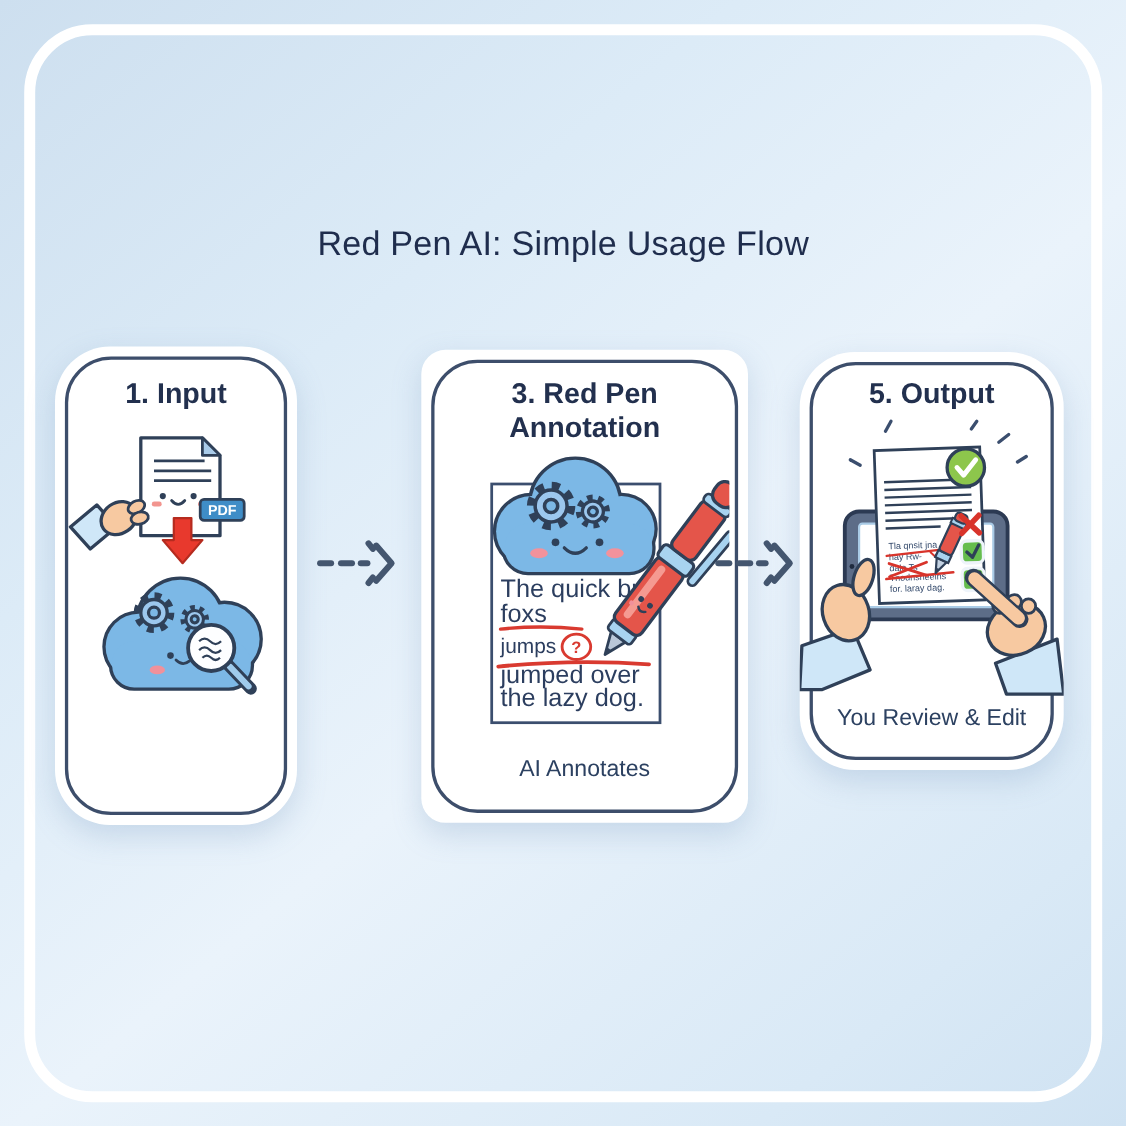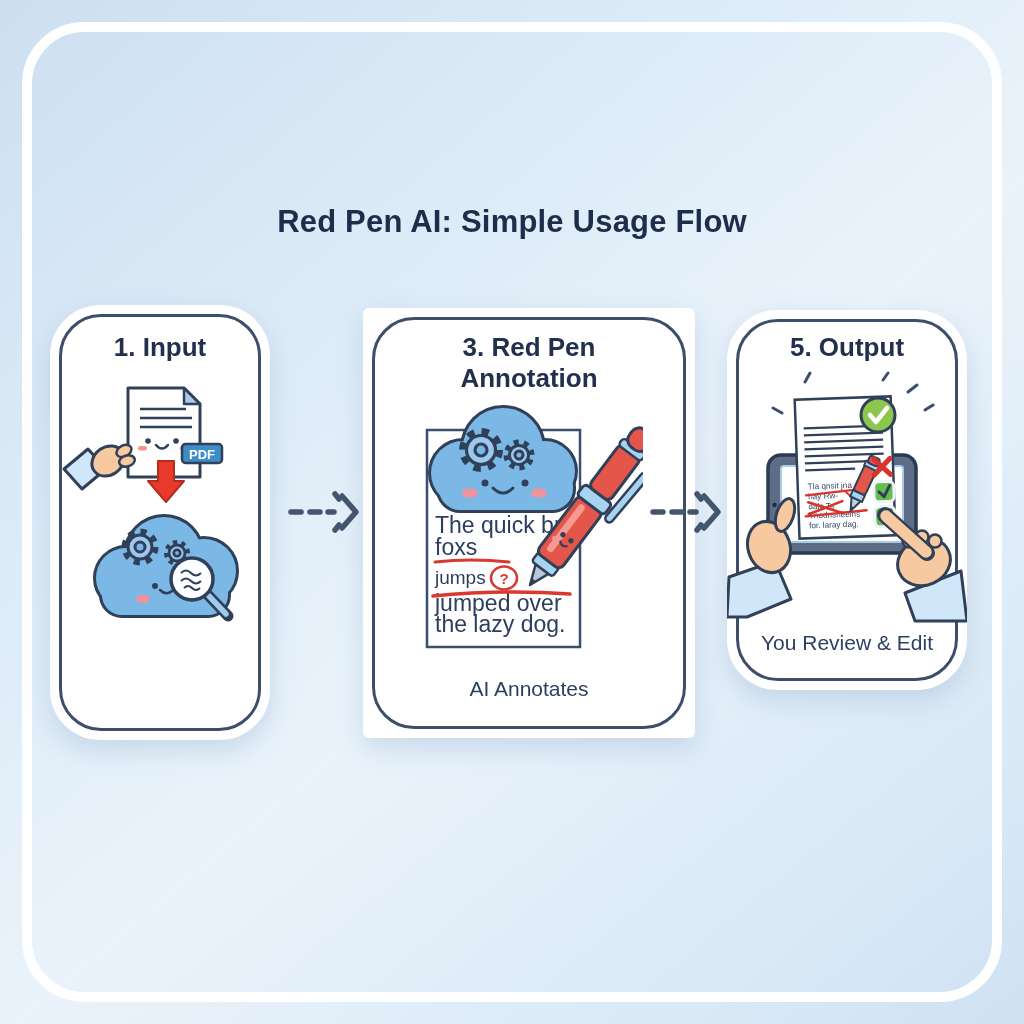--- a/index.html
+++ b/index.html
@@ -8,43 +8,44 @@
     width:1024px;height:1024px;position:relative;overflow:hidden;
     font-family:"Liberation Sans",sans-serif;
     background:linear-gradient(140deg,#cddfef 0%,#dcebf7 30%,#eaf3fb 55%,#d9e9f6 85%,#cfe2f2 100%);
   }
   .frame{
     position:absolute;left:22px;top:22px;right:22px;bottom:22px;
     border:10px solid #ffffff;border-radius:62px;
   }
   .title{
     position:absolute;top:204px;left:0;width:100%;text-align:center;
-    font-size:31px;font-weight:bold;color:#1f2d4d;letter-spacing:.2px;
+    font-size:31px;font-weight:normal;color:#1f2d4d;letter-spacing:.2px;
   }
   .card{
     position:absolute;background:#ffffff;border-radius:50px;
     box-shadow:0 10px 26px rgba(120,150,190,.28);
+    margin-top:10px;
   }
   .inner-border{
     position:absolute;left:9px;top:9px;right:9px;bottom:9px;
     border:3.5px solid #3d4e6b;border-radius:42px;
   }
   .heading{
     position:absolute;left:0;width:100%;text-align:center;
     font-weight:bold;font-size:26px;line-height:31px;color:#22304e;
   }
   .caption{
     position:absolute;left:0;width:100%;text-align:center;
     font-size:21px;color:#2c4161;
   }
   .caption .faded{opacity:.3}
   svg.illus{position:absolute;pointer-events:none}
   svg text{font-family:"Liberation Sans",sans-serif}
   #card-input{left:50px;top:305px;width:220px;height:435px}
-  #card-annotation{left:363px;top:308px;width:332px;height:430px;border-radius:6px}
+  #card-annotation{left:383px;top:308px;width:297px;height:430px;border-radius:22px}
   #card-output{left:727px;top:310px;width:240px;height:380px}
   .arrow{position:absolute;width:72px;height:52px}
   #arrow-1{left:288px;top:486px}
   #arrow-2{left:650px;top:486px}
 </style>
 </head>
 <body>
 
 <div class="frame"></div>
 <div class="title">Red Pen AI: Simple Usage Flow</div>

